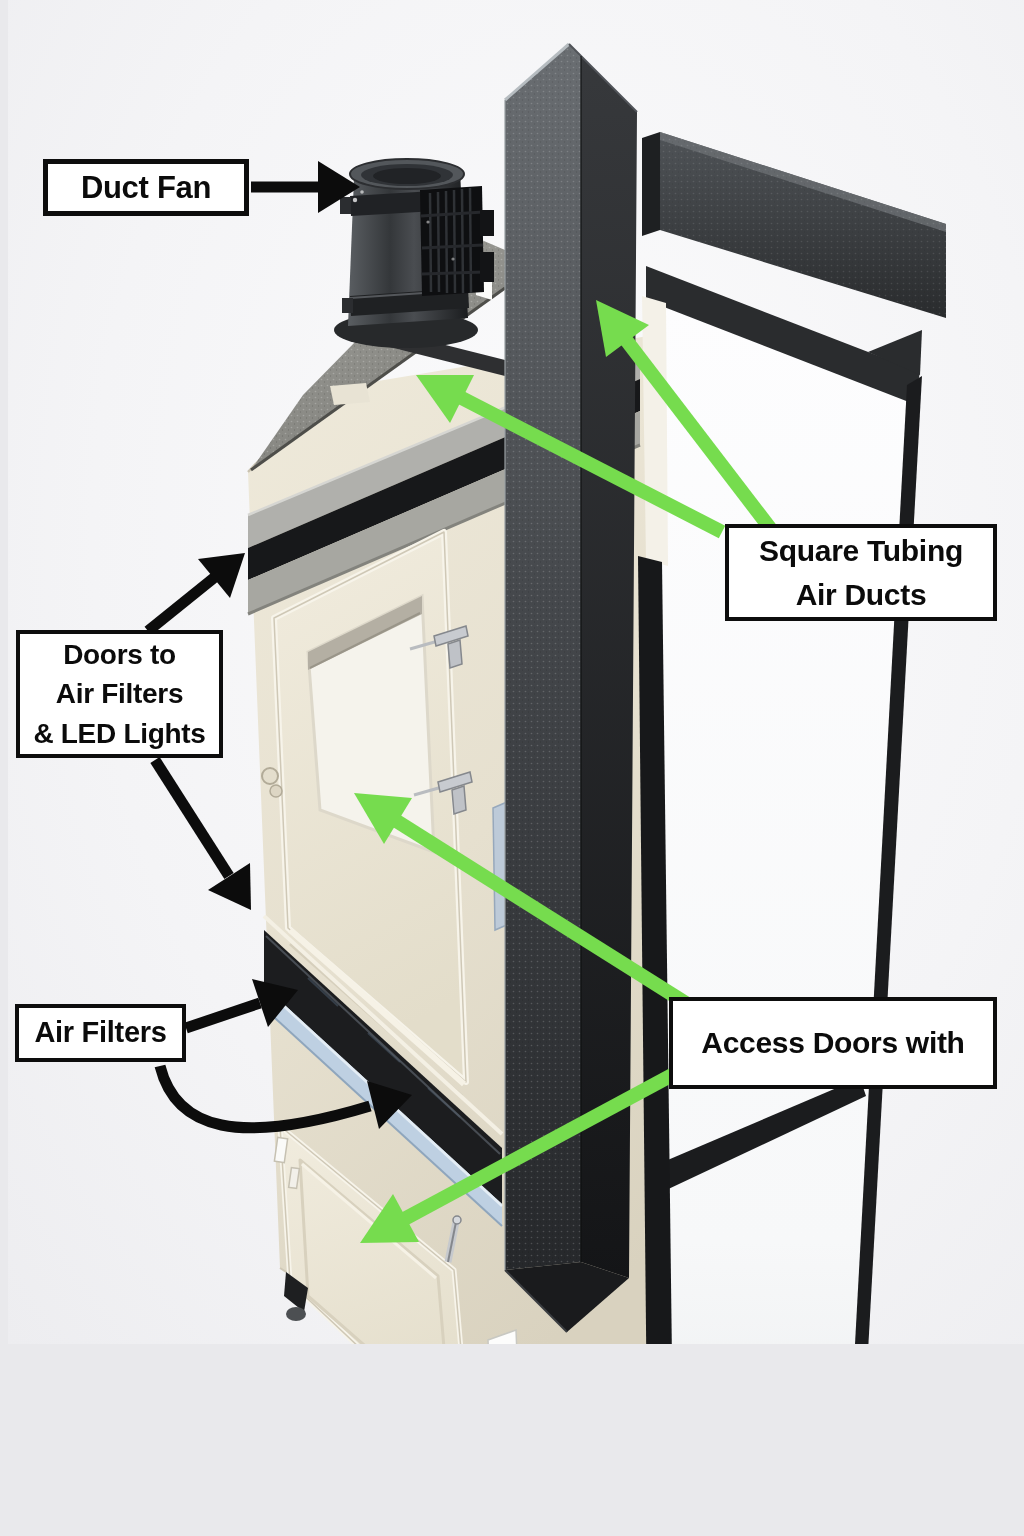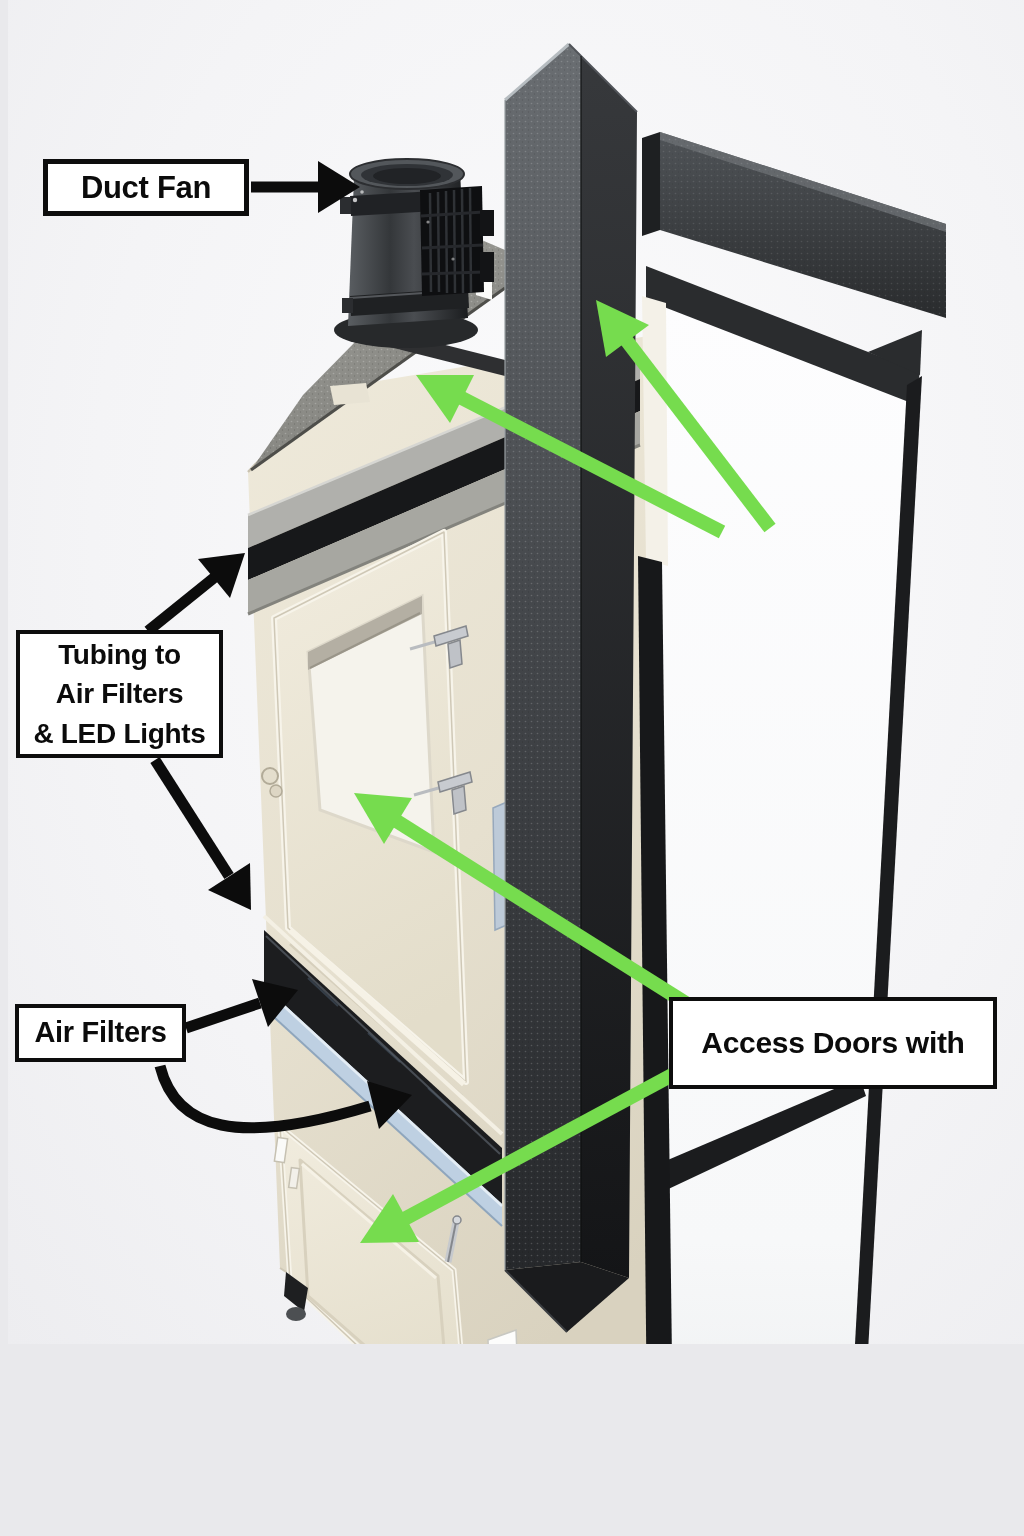--- a/index.html
+++ b/index.html
@@ -291,27 +291,31 @@
       <polygon points="404,1095 371,1129 359,1081" stroke="none"></polygon>
     </g>
   </g>
 </svg>
 
 <div class="callout co-duct-fan">
   <div class="cl">Duct Fan</div>
 </div>
 
 <div class="callout co-access-filters">
-  <div class="cl">Tubing to</div>
+  <div class="cl">Doors to</div>
   <div class="cl">Air Filters</div>
   <div class="cl">&amp; LED Lights</div>
 </div>
 
 <div class="callout co-air-filters">
   <div class="cl">Air Filters</div>
 </div>
 
+<div class="callout co-square-tubing">
+  <div class="cl">Square Tubing</div>
+  <div class="cl">Air Ducts</div>
+</div>
 
 <div class="callout co-access-doors">
   <div class="cl">Access Doors with</div>
 </div>
 
 </div>
 
 </body></html>

